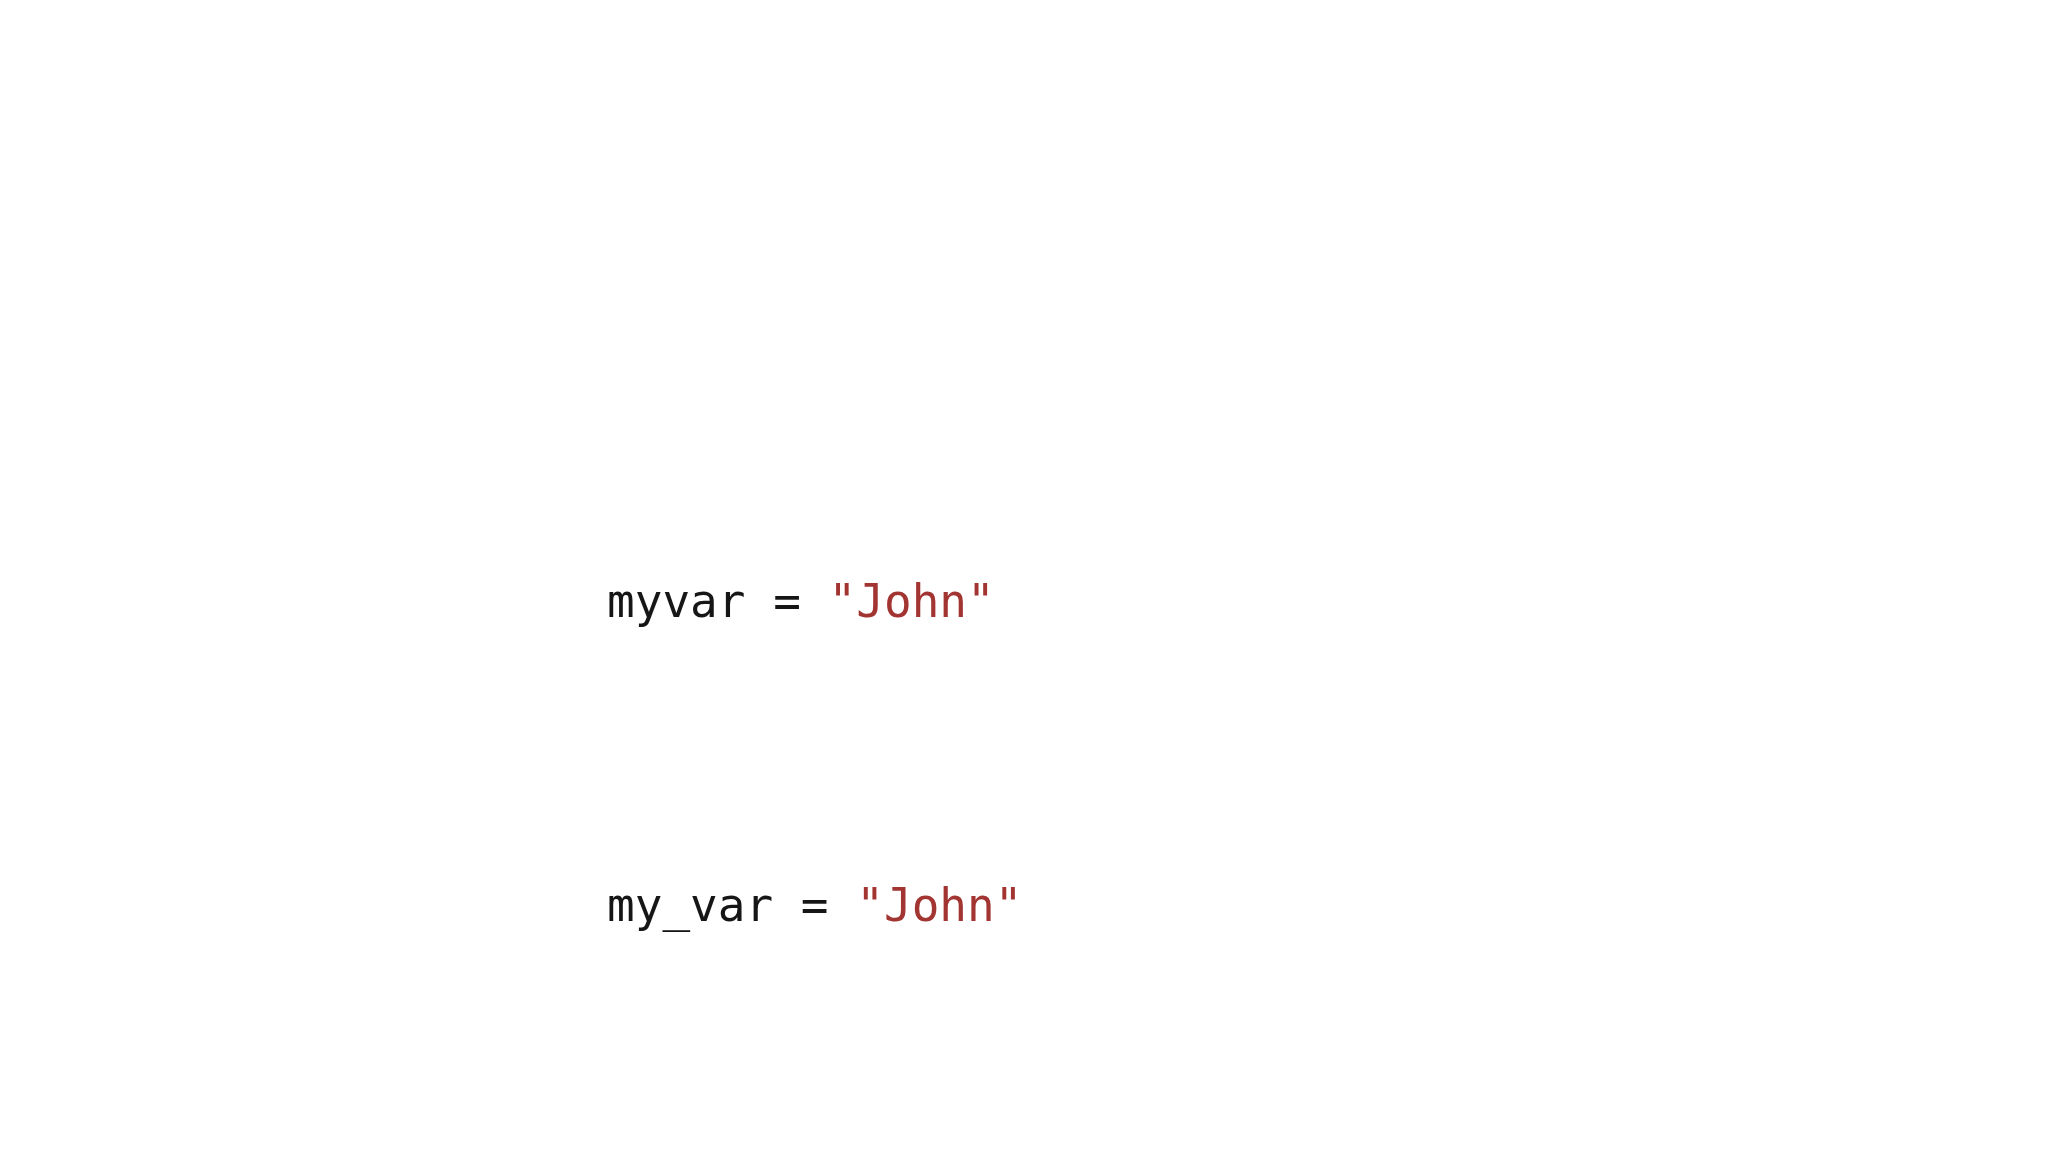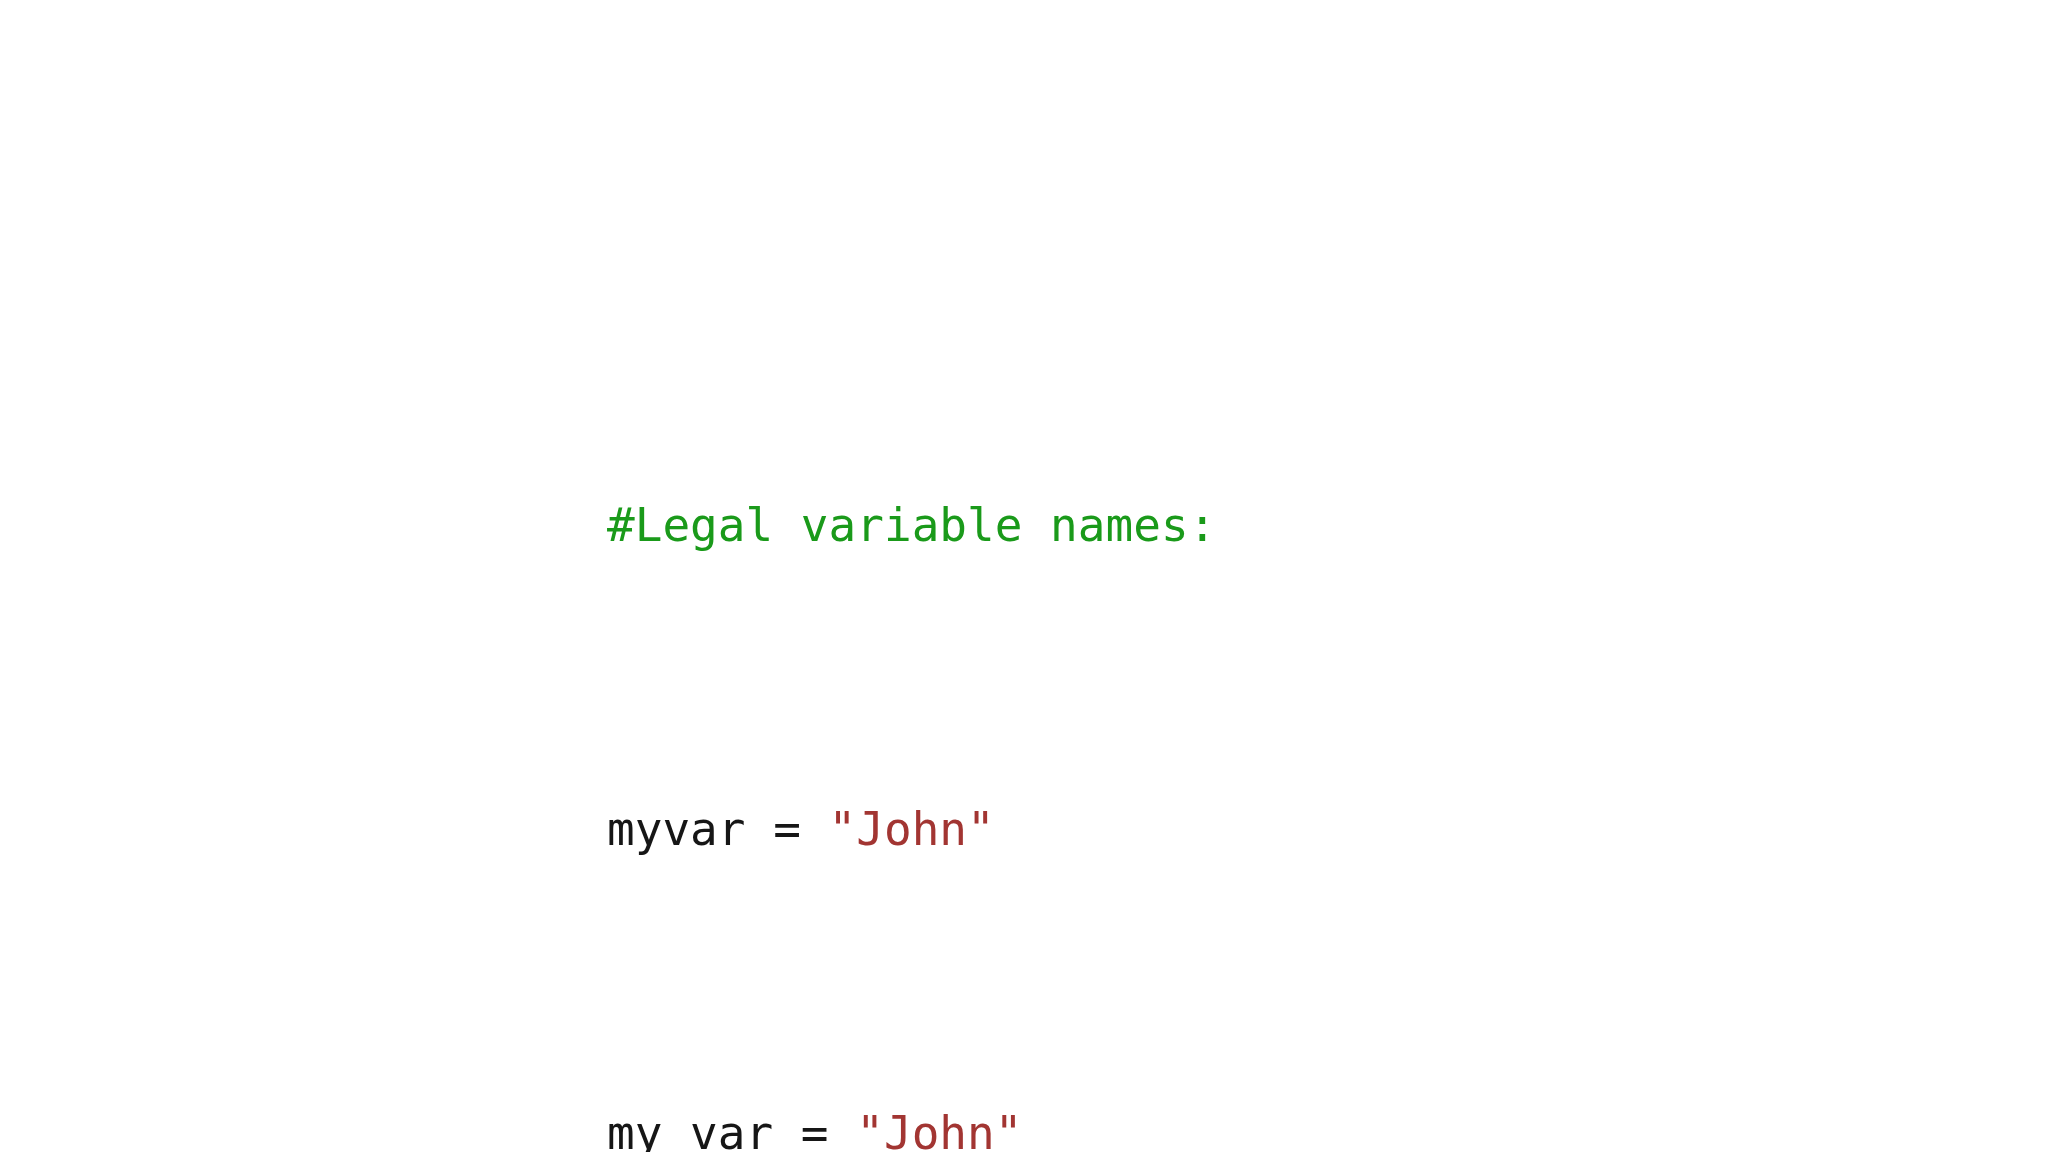--- a/index.html
+++ b/index.html
@@ -37,21 +37,20 @@
   .str {
     color: var(--string, #a23532);
   }
 </style>
 </head>
 <body style="background: rgb(255, 255, 255);">
 
 <div class="code-block">
 
   <div class="section">
-    <div class="line comment">#Legal variable names:</div>
 
     <div class="line"><span class="name">myvar</span><span class="op"> = </span><span class="str">"John"</span></div>
 
     <div class="line"><span class="name">my_var</span><span class="op"> = </span><span class="str">"John"</span></div>
 
     
 
     
 
     

